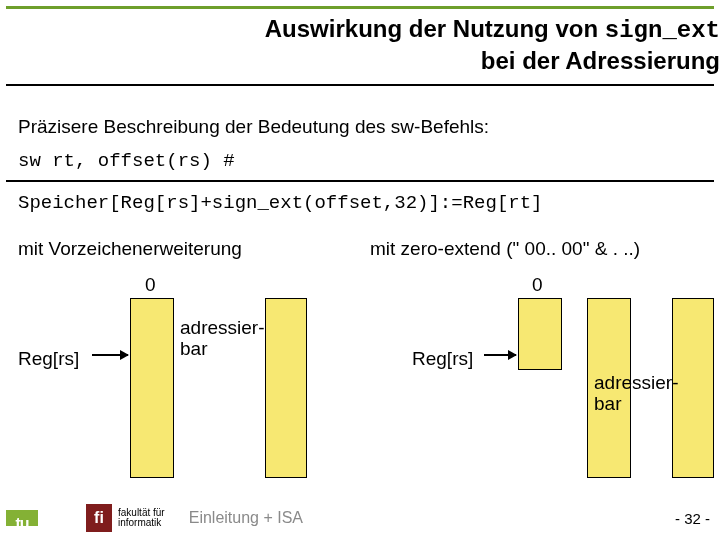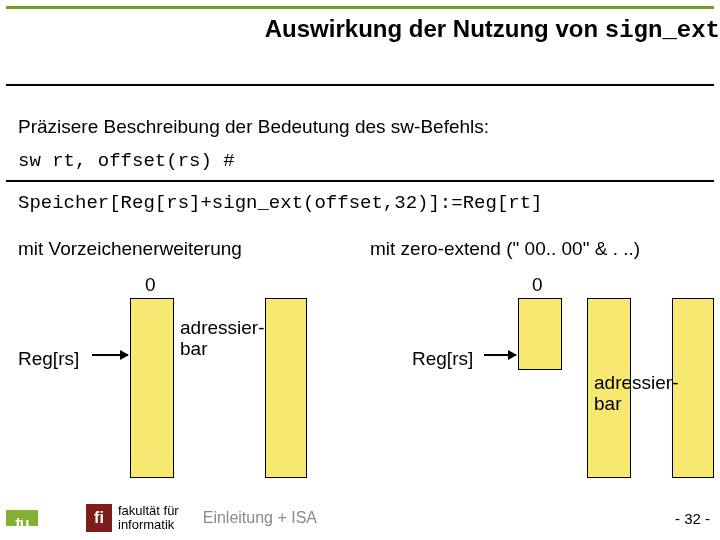--- a/index.html
+++ b/index.html
@@ -225,21 +225,21 @@
     color: #fff;
     font-weight: bold;
     font-size: 16px;
     text-align: center;
     line-height: 28px;
     margin-left: 48px;
   }
   .fi-text {
     margin-left: 6px;
     line-height: 1.05;
-    font-size: 13px;
+    font-size: 10px;
     color: #000;
   }
   .copyright {
     margin-left: 58px;
     line-height: 1.05;
     font-size: 12px;
     color: #000;
   }
   .lecture {
     margin-left: 24px;
@@ -253,20 +253,21 @@
     color: #000;
   }
 </style>
 </head>
 <body>
 
 <div class="top-rule"></div>
 
 <div class="title">
   <span>Auswirkung der Nutzung von </span><span class="mono">sign_ext</span><br>
+  <span>bei der Adressierung</span>
 </div>
 
 <div class="title-rule"></div>
 
 <div class="desc">Präzisere Beschreibung der Bedeutung des sw-Befehls:</div>
 <div class="code1">sw rt, offset(rs) #</div>
 
 <div class="mid-rule"></div>
 
 <div class="code2">Speicher[Reg[rs]+sign_ext(offset,32)]:=Reg[rt]</div>

